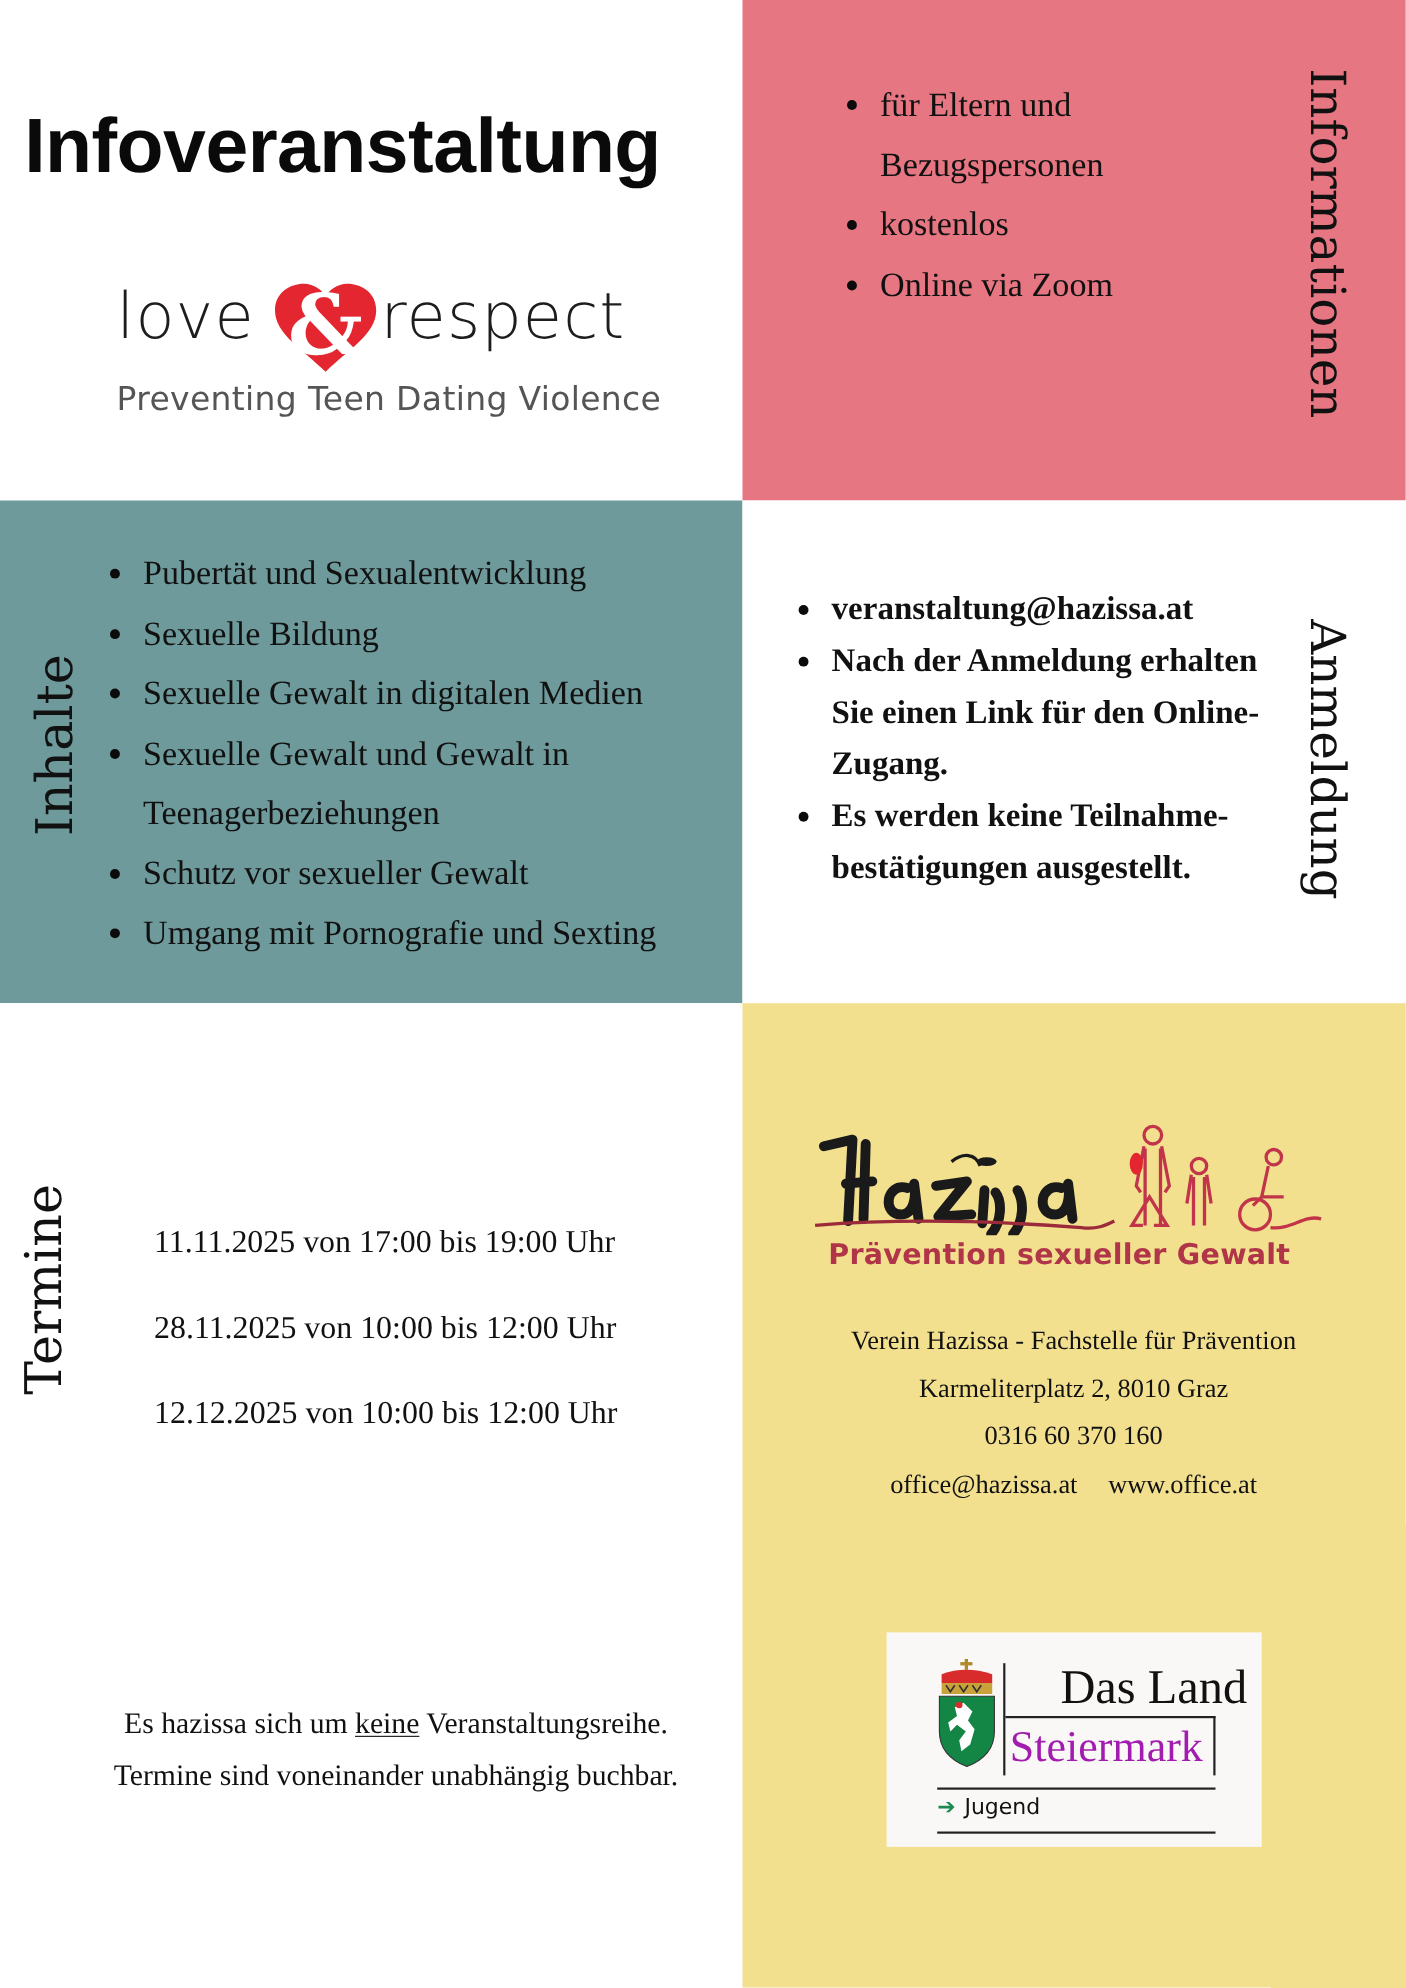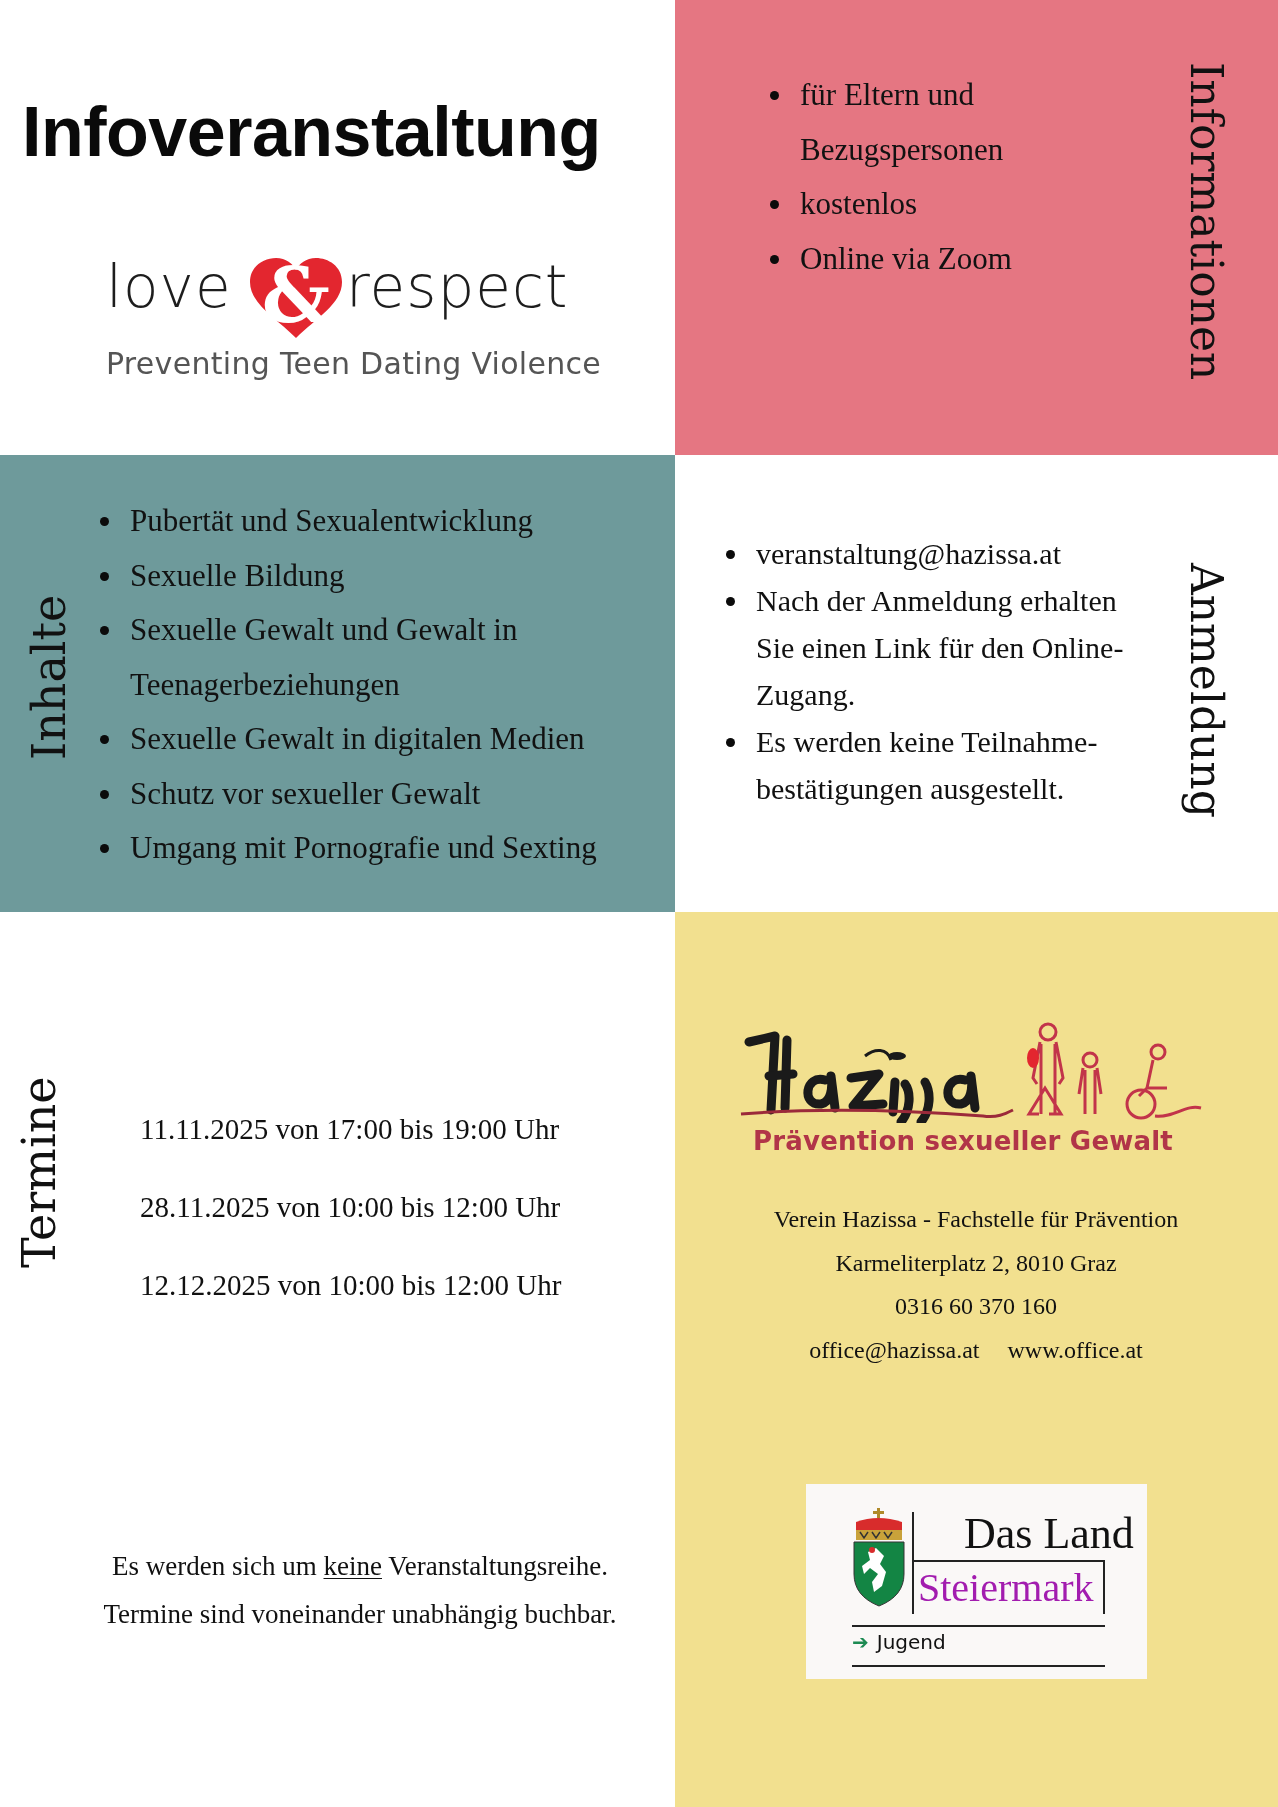--- a/index.html
+++ b/index.html
@@ -45,21 +45,21 @@
   }
 
   .info-list { left: 766px; top: 68px; width: 400px; }
   .info-list li { font-size: 31px; line-height: 54.5px; }
   .info-list li .dot { top: 23px; }
 
   .inhalte-list { left: 96px; top: 494px; width: 570px; }
   .inhalte-list li { font-size: 31px; line-height: 54.5px; }
   .inhalte-list li .dot { top: 23px; }
 
-  .anm-list { left: 722px; top: 530px; width: 460px; }
+  .anm-list { left: 722px; top: 530px; width: 460px; font-weight: bold; }
   .anm-list li { font-size: 30px; line-height: 47px; margin-bottom: 0; }
   .anm-list li .dot { top: 20px; }
 
   .vlabel {
     position: absolute; font-family: "DejaVu Serif", "Liberation Serif", serif;
     font-weight: 200; font-size: 46px; color: #111; white-space: nowrap; line-height: 1;
     letter-spacing: 0px;
   }
   .v-info { left: 1178px; top: 62px; transform-origin: 0 0; transform: translate(50px, 0) rotate(90deg); font-size: 44px; }
   .v-anm { left: 1178px; top: 563px; transform-origin: 0 0; transform: translate(50px, 0) rotate(90deg); font-size: 44px; }
@@ -125,41 +125,41 @@
   <li><span class="dot"></span><span>für Eltern und</span><br><span>Bezugspersonen</span></li>
   <li><span class="dot"></span><span>kostenlos</span></li>
   <li><span class="dot"></span><span>Online via Zoom</span></li>
 </ul>
 <div class="vlabel v-info">Informationen</div>
 
 <div class="vlabel v-inhalte">Inhalte</div>
 <ul class="blist inhalte-list">
   <li><span class="dot"></span><span>Pubertät und Sexualentwicklung</span></li>
   <li><span class="dot"></span><span>Sexuelle Bildung</span></li>
+  <li><span class="dot"></span><span>Sexuelle Gewalt in digitalen Medien</span></li>
   <li><span class="dot"></span><span>Sexuelle Gewalt und Gewalt in</span><br><span>Teenagerbeziehungen</span></li>
-  <li><span class="dot"></span><span>Sexuelle Gewalt in digitalen Medien</span></li>
   <li><span class="dot"></span><span>Schutz vor sexueller Gewalt</span></li>
   <li><span class="dot"></span><span>Umgang mit Pornografie und Sexting</span></li>
 </ul>
 
 <ul class="blist anm-list">
   <li><span class="dot"></span><span>veranstaltung@hazissa.at</span></li>
   <li><span class="dot"></span><span>Nach der Anmeldung erhalten</span><br><span>Sie einen Link für den Online-</span><br><span>Zugang.</span></li>
   <li><span class="dot"></span><span>Es werden keine Teilnahme-</span><br><span>bestätigungen ausgestellt.</span></li>
 </ul>
 <div class="vlabel v-anm">Anmeldung</div>
 
 <div class="vlabel v-termine">Termine</div>
 <div class="dates">
   <div>11.11.2025 von 17:00 bis 19:00 Uhr</div>
   <div>28.11.2025 von 10:00 bis 12:00 Uhr</div>
   <div>12.12.2025 von 10:00 bis 12:00 Uhr</div>
 </div>
 <div class="note">
-  <div><span>Es werden sich um </span><u>keine</u><span> Veranstaltungsreihe.</span></div>
+  <div><span>Es hazissa sich um </span><u>keine</u><span> Veranstaltungsreihe.</span></div>
   <div>Termine sind voneinander unabhängig buchbar.</div>
 </div>
 
 <div class="hz-logo">
   <svg width="470" height="105" viewBox="0 0 470 105">
 
     <g fill="none" stroke="#1a1a1a" stroke-width="9" stroke-linecap="round" stroke-linejoin="round">
       <path d="M14 24 L40 18 L36 92"></path>
       <path d="M52 22 L50 90"></path>
       <path d="M34 58 L58 56"></path>

